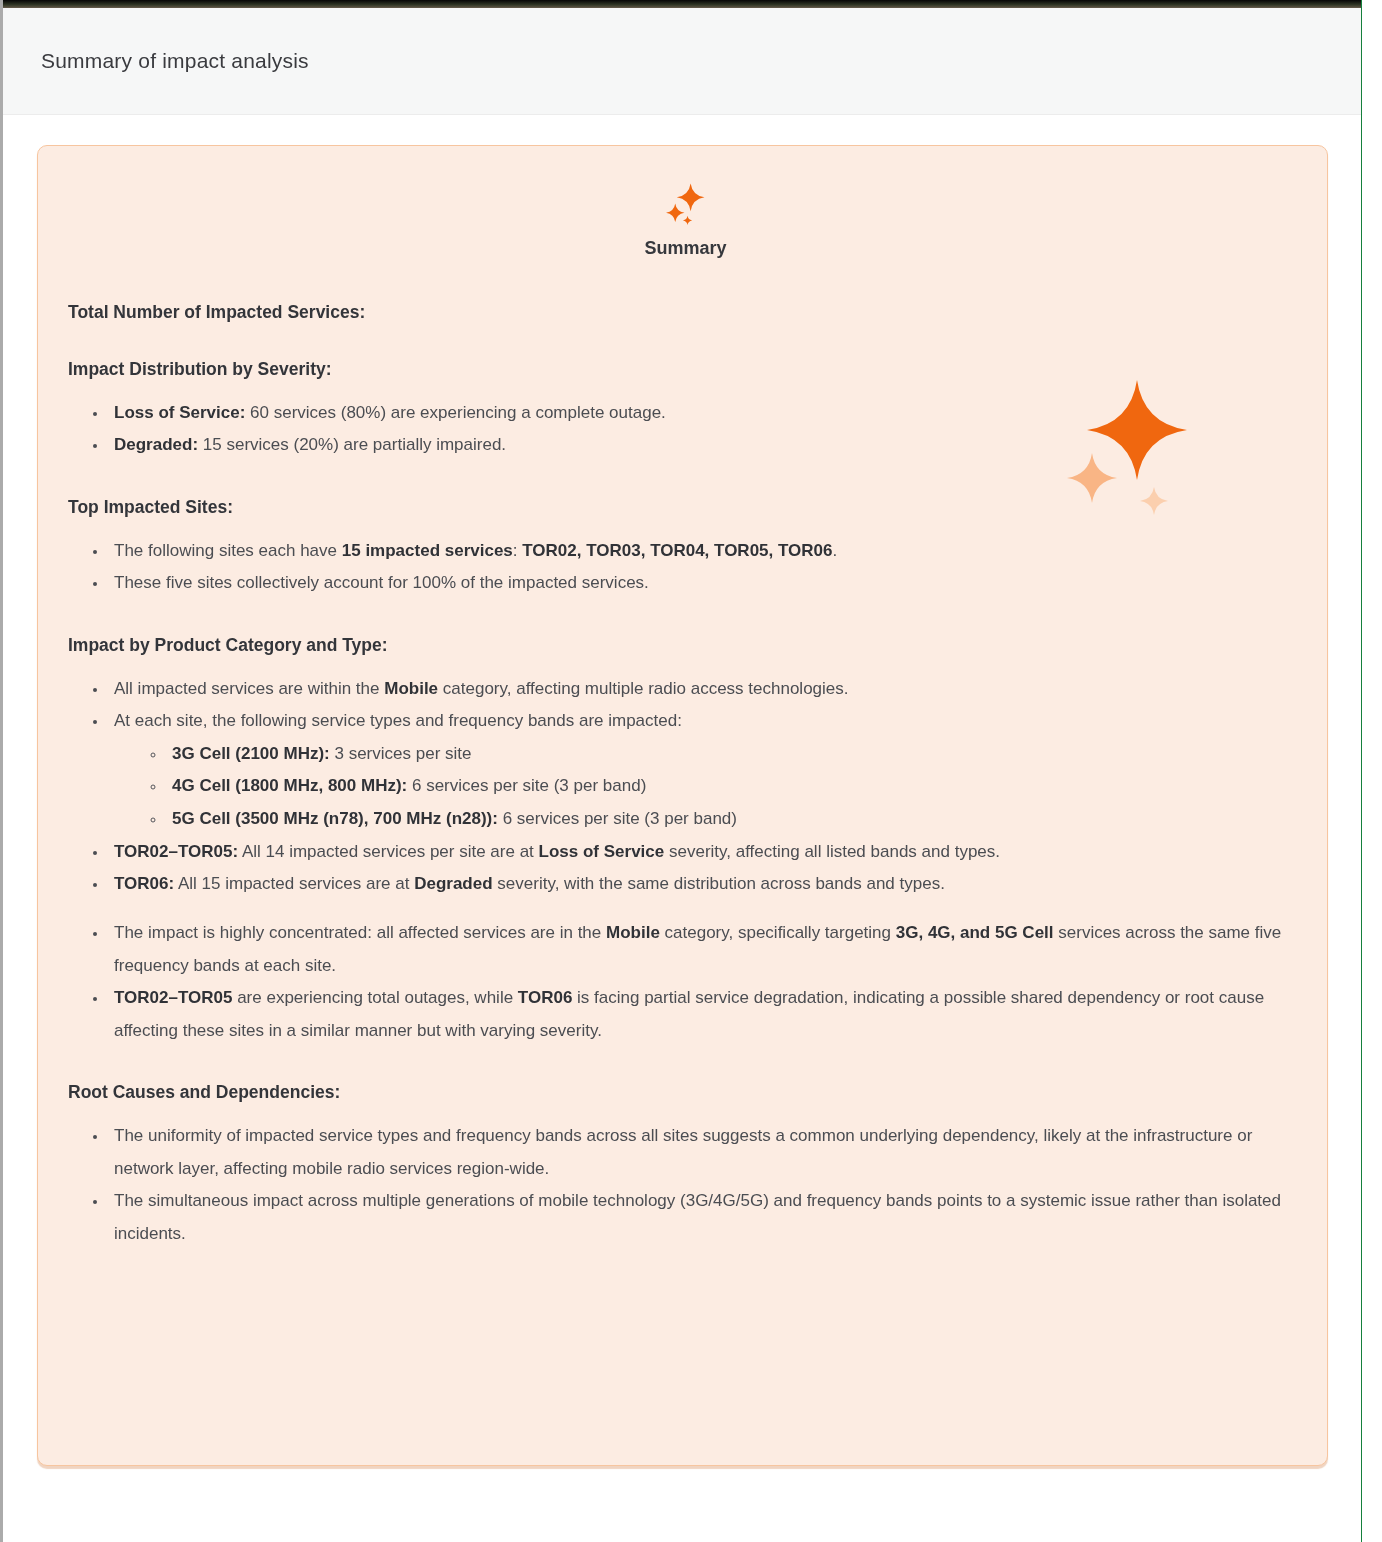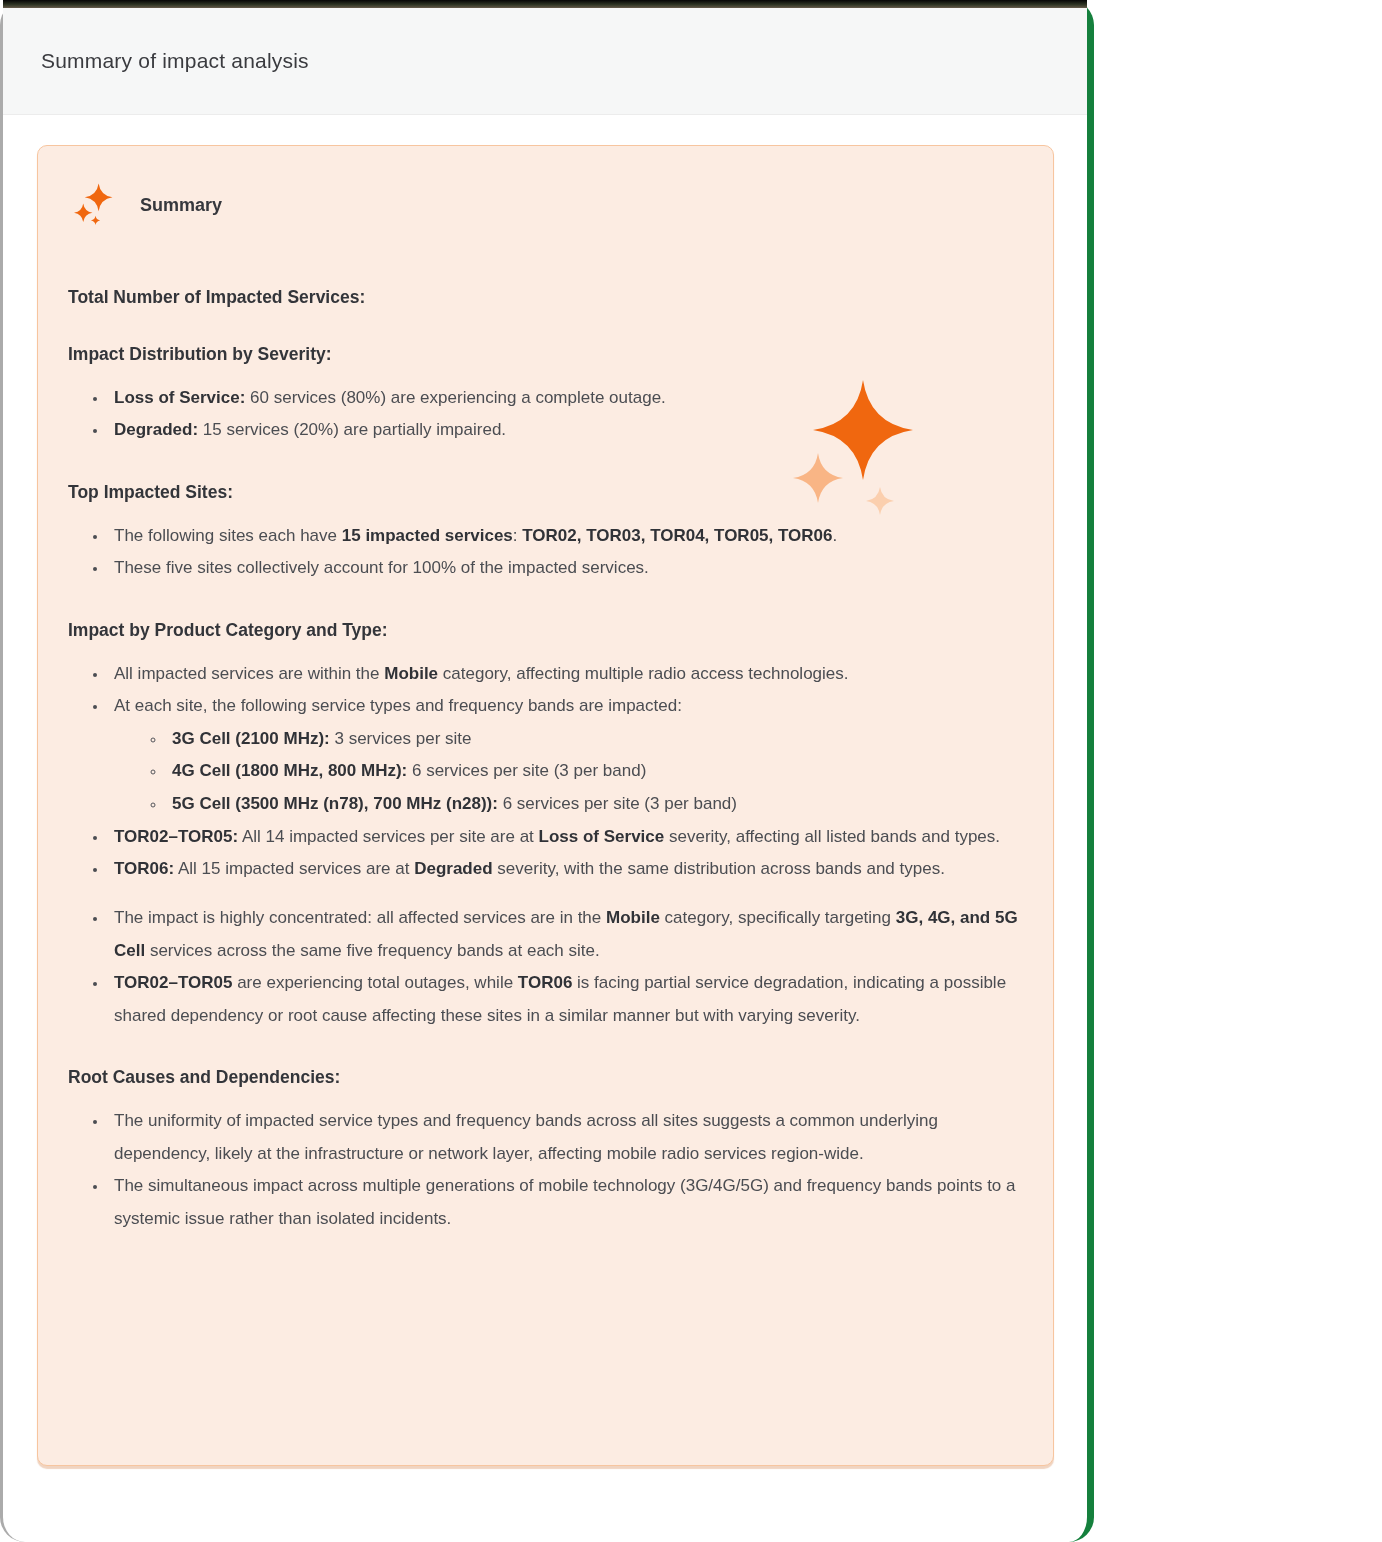--- a/index.html
+++ b/index.html
@@ -12,22 +12,22 @@
     --text:#4b4d52;
     --text-bold:#303237;
   }
   *{box-sizing:border-box;}
   html,body{margin:0;padding:0;}
   body{
     width:1382px;min-height:1542px;background:#ffffff;
     font-family:"Liberation Sans",sans-serif;color:var(--text);
   }
   .frame{
-    width:1094px;min-height:1542px;
-    border-left:3px solid #ababab;border-right:7px solid #15803d;border-radius:25px;
+    width:1362px;min-height:1542px;
+    border-left:3px solid #ababab;border-right:1px solid #15803d;
   }
   .topbar{
     height:8px;width:100%;
     background:linear-gradient(180deg,#050505 0%,#2c3222 55%,#55503f 90%,#6e5f51 100%);
   }
   header.panel-header{
     background:var(--header-bg);
     height:107px;display:flex;align-items:center;
     padding:0 38px;border-bottom:1px solid #ececec;
   }
@@ -42,27 +42,27 @@
   .card{
     position:relative;
     margin:30px 33px 0 34px;
     min-height:1321px;
     background:var(--card-bg);
     border:1px solid var(--card-border);
     border-radius:10px;
     box-shadow:0 3px 1px rgba(222,160,118,.45);
     padding:30px 30px 42px 30px;
   }
-  .card-head{display:flex;align-items:center;gap:26px;padding-left:6px;margin-top:6px;}
+  .card-head{display:flex;align-items:center;gap:10px;padding-left:6px;margin-top:6px;flex-direction:column;}
   .card-head h2{margin:0;font-size:18px;font-weight:700;color:#36383d;}
   .sparkle-sm{width:40px;height:46px;flex:0 0 auto;}
   .sec-heading{
     margin-top:34px;font-size:17.5px;font-weight:700;color:#33353a;line-height:1.3;
   }
-  .sections > .sec-heading:first-child{margin-top:58px;}
+  .sections > .sec-heading:first-child{margin-top:42px;}
   .sections ul{
     margin:16px 0 0 0;padding-left:40px;list-style:disc;
     font-size:17px;color:var(--text);
   }
   .sections li{line-height:1.92;padding-left:6px;max-width:1235px;}
   .sections li::marker{color:#4b4d52;font-size:0.8em;}
   .sections ul.sub{margin:0;padding-left:52px;list-style:circle;}
   .sections ul.sub li::marker{color:#55565b;}
   .sections strong{font-weight:700;color:var(--text-bold);}
   .sparkle-lg{

